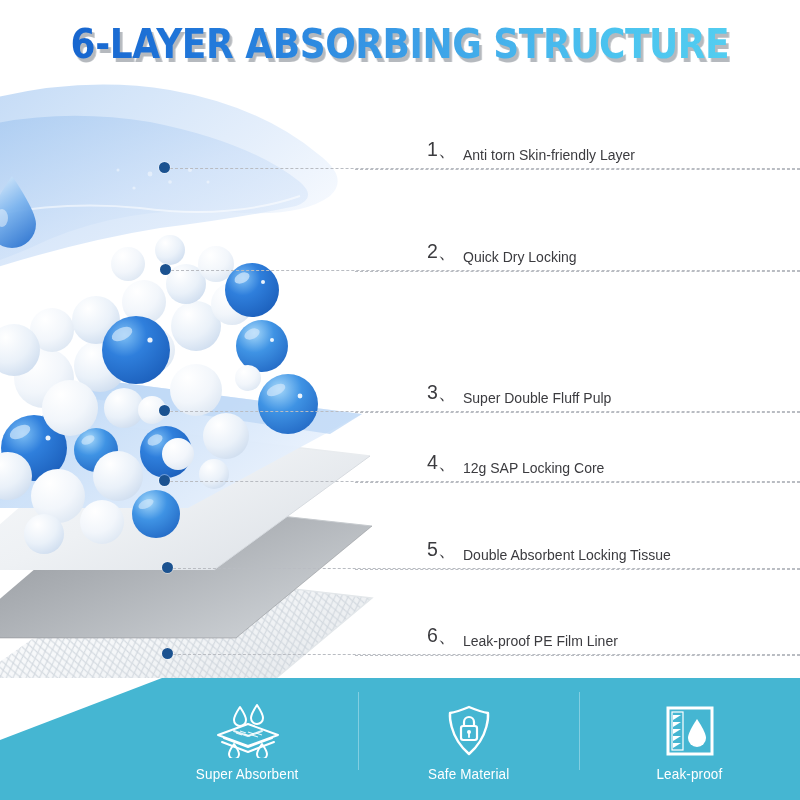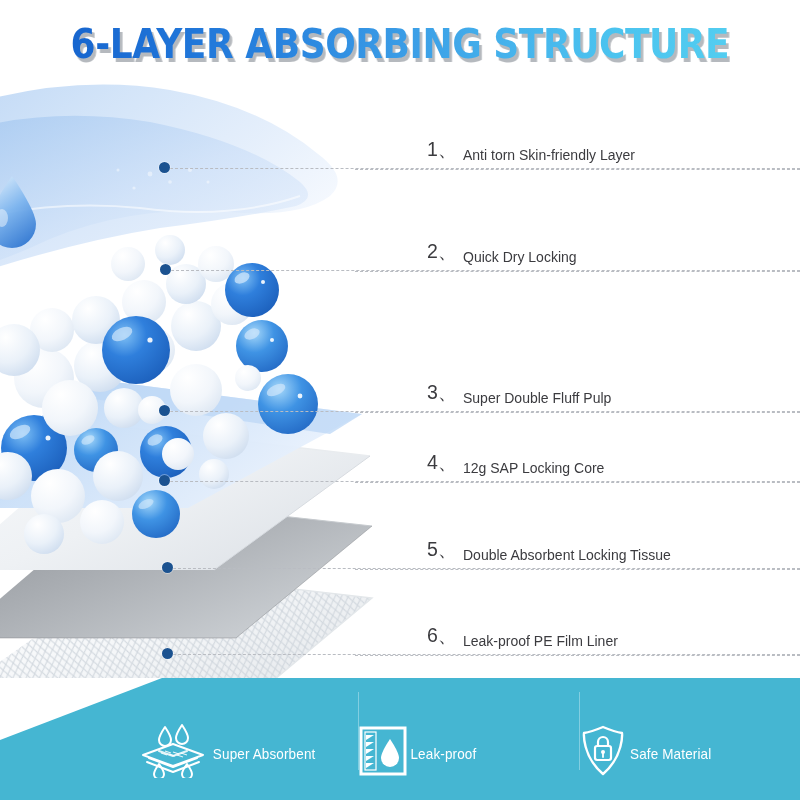--- a/index.html
+++ b/index.html
@@ -156,21 +156,21 @@
     top: 0;
     width: 663px;
     height: 122px;
     display: flex;
     z-index: 16;
   }
   .feature-item {
     position: relative;
     flex: 1 1 0;
     display: flex;
-    flex-direction: row;
+    flex-direction: column;
     align-items: center;
     justify-content: flex-start;
     padding-top: 24px;
   }
   .feature-item + .feature-item::before {
     content: "";
     position: absolute;
     left: 0;
     top: 14px;
     width: 1px;
@@ -471,46 +471,46 @@
               <path d="M22 40 C22 40 17 47 17 50 A 5 5 0 0 0 27 50 C27 47 22 40 22 40 Z"></path>
               <path d="M50 40 C50 40 45 47 45 50 A 5 5 0 0 0 55 50 C55 47 50 40 50 40 Z"></path>
             </g>
           </svg>
         </div>
         <div class="feature-label">Super Absorbent</div>
       </div>
 
       <div class="feature-item">
         <div class="feature-icon">
+          <svg width="48" height="54" viewBox="0 0 48 54" xmlns="http://www.w3.org/2000/svg">
+            <path d="M24 3 C24 3 12 8 5 9 C5 9 3 32 24 50 C45 32 43 9 43 9 C36 8 24 3 24 3 Z" fill="none" stroke="#ffffff" stroke-width="2.4" stroke-linejoin="round"></path>
+            <rect x="16" y="22" width="16" height="14" rx="2.2" fill="none" stroke="#ffffff" stroke-width="2.2"></rect>
+            <path d="M19 22 v-4 a5 5 0 0 1 10 0 v4" fill="none" stroke="#ffffff" stroke-width="2.2"></path>
+            <circle cx="24" cy="28" r="2" fill="#ffffff"></circle>
+            <path d="M24 29.5 v3.5" stroke="#ffffff" stroke-width="1.8" stroke-linecap="round"></path>
+          </svg>
+        </div>
+        <div class="feature-label">Safe Material</div>
+      </div>
+
+      <div class="feature-item">
+        <div class="feature-icon">
           <svg width="50" height="52" viewBox="0 0 50 52" xmlns="http://www.w3.org/2000/svg">
             <rect x="3" y="3" width="44" height="46" fill="none" stroke="#ffffff" stroke-width="3"></rect>
             <rect x="7" y="7" width="11" height="38" fill="none" stroke="#ffffff" stroke-width="1.2"></rect>
             <g fill="#ffffff">
               <path d="M8 10 l8 0 l-8 5 z"></path>
               <path d="M8 17 l8 0 l-8 5 z"></path>
               <path d="M8 24 l8 0 l-8 5 z"></path>
               <path d="M8 31 l8 0 l-8 5 z"></path>
               <path d="M8 38 l8 0 l-8 5 z"></path>
             </g>
             <path d="M32 14 C32 14 23 27 23 33 A 9 9 0 0 0 41 33 C41 27 32 14 32 14 Z" fill="#ffffff"></path>
           </svg>
         </div>
         <div class="feature-label">Leak-proof</div>
       </div>
 
-      <div class="feature-item">
-        <div class="feature-icon">
-          <svg width="48" height="54" viewBox="0 0 48 54" xmlns="http://www.w3.org/2000/svg">
-            <path d="M24 3 C24 3 12 8 5 9 C5 9 3 32 24 50 C45 32 43 9 43 9 C36 8 24 3 24 3 Z" fill="none" stroke="#ffffff" stroke-width="2.4" stroke-linejoin="round"></path>
-            <rect x="16" y="22" width="16" height="14" rx="2.2" fill="none" stroke="#ffffff" stroke-width="2.2"></rect>
-            <path d="M19 22 v-4 a5 5 0 0 1 10 0 v4" fill="none" stroke="#ffffff" stroke-width="2.2"></path>
-            <circle cx="24" cy="28" r="2" fill="#ffffff"></circle>
-            <path d="M24 29.5 v3.5" stroke="#ffffff" stroke-width="1.8" stroke-linecap="round"></path>
-          </svg>
-        </div>
-        <div class="feature-label">Safe Material</div>
-      </div>
-
 
     </div>
   </div>
 
 </div>
 
 </body></html>

